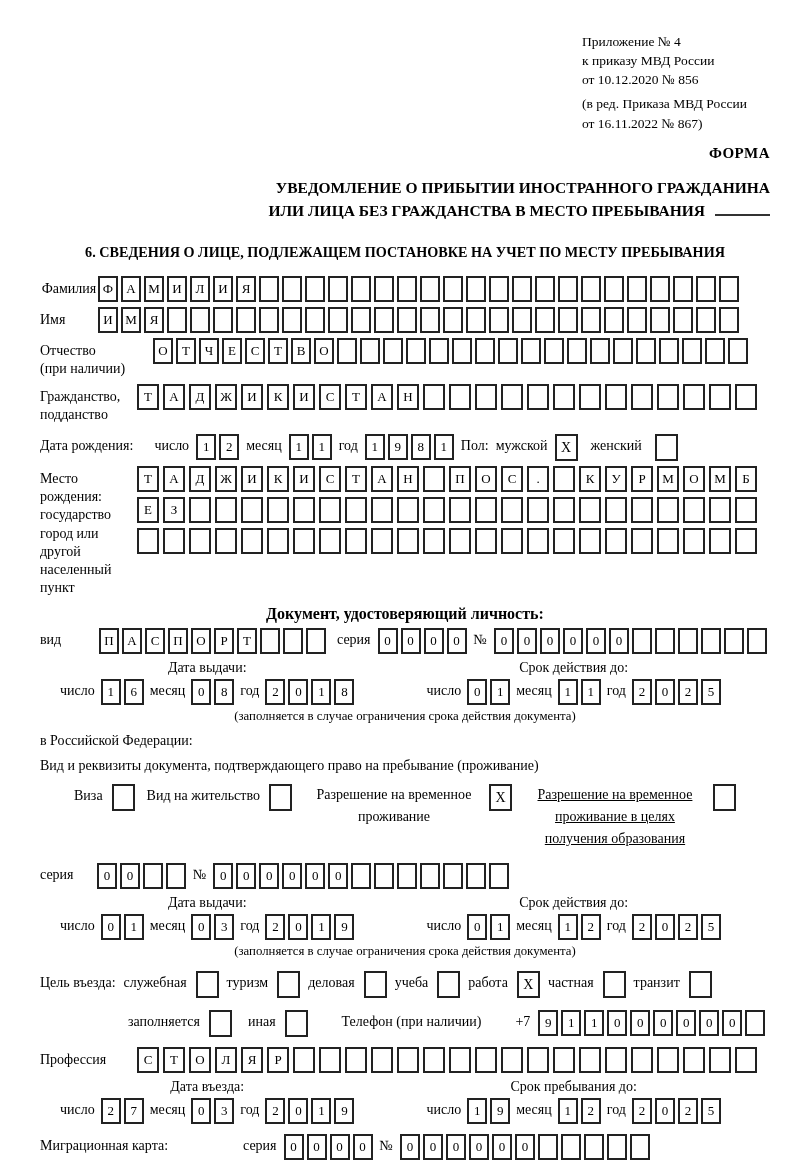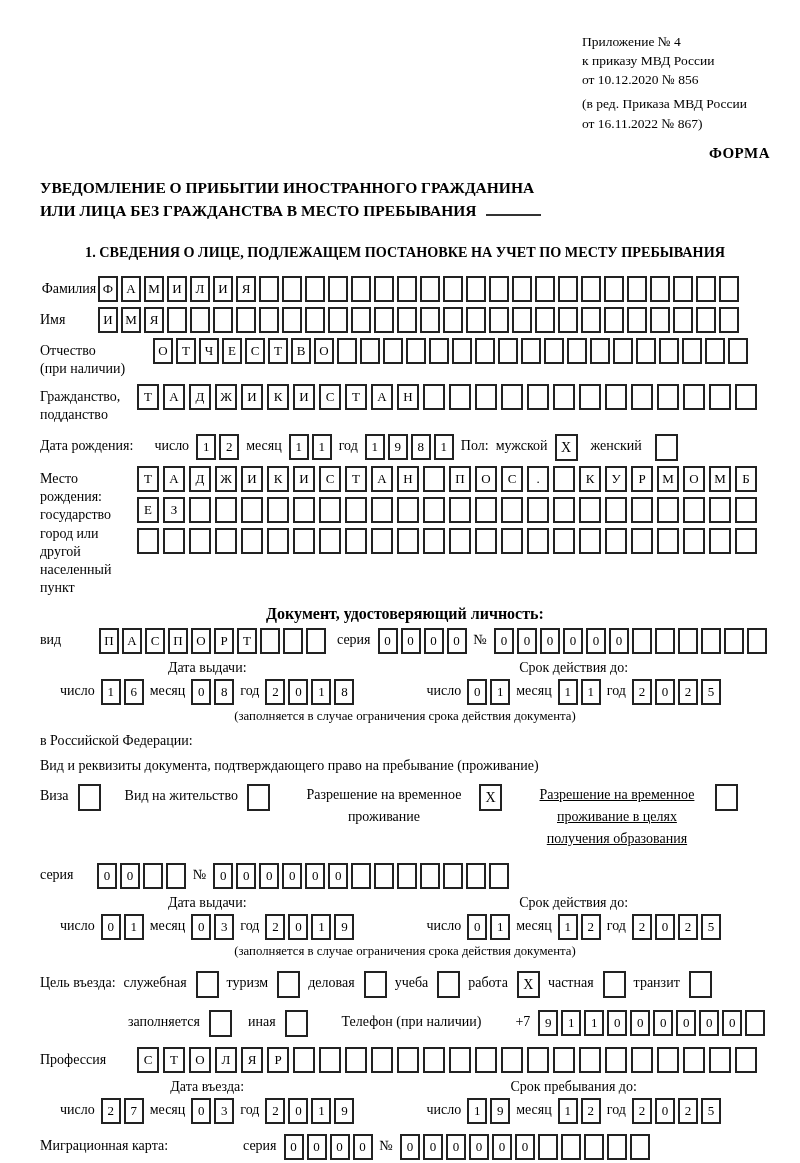--- a/index.html
+++ b/index.html
@@ -2,21 +2,21 @@
 <html><head>
 <meta charset="utf-8">
 <style>
   html,body{margin:0;padding:0;background:#fff;}
   body{width:800px;height:1163px;overflow:hidden;box-sizing:border-box;
        padding:32px 30px 0 40px;color:#000;
        font-family:"Liberation Serif","DejaVu Serif",serif;font-size:14px;}
   .hdr{margin-left:auto;width:188px;font-size:13.5px;line-height:1.42;}
   .hdr .ed{margin-top:5px;}
   .forma{text-align:right;font-weight:bold;font-size:15px;margin-top:12px;letter-spacing:.5px;}
-  .title{text-align:left;font-weight:bold;font-size:15.5px;line-height:1.5;margin-top:14px;}
+  .title{text-align:right;font-weight:bold;font-size:15.5px;line-height:1.5;margin-top:14px;}
   .blank{display:inline-block;width:55px;border-bottom:2px solid #333;height:3px;margin-left:10px;}
   .sect{font-weight:bold;font-size:14.2px;text-align:center;margin-top:22px;white-space:nowrap;}
   .frow{display:flex;align-items:flex-start;margin-top:5px;}
   .lab{flex:none;padding-top:4px;line-height:1.3;}
   .cells{display:flex;flex:none;gap:3px;}
   .cell{box-sizing:border-box;flex:none;width:20px;height:26px;border:2px solid #222;
         display:flex;align-items:center;justify-content:center;font-size:13px;}
   .cells.wide .cell{width:22px;}
   .cells.wide{gap:4px;}
   .checkbox{box-sizing:border-box;flex:none;width:23px;height:27px;border:2px solid #222;
@@ -26,21 +26,21 @@
   .stack > .cells{margin-bottom:5px;}
   .doc-head{font-weight:bold;text-align:center;margin-top:8px;font-size:16px;}
   .dates{display:flex;margin-top:6px;}
   .dg{flex:none;}
   .dtitle{text-align:center;margin-bottom:3px;}
   .dline{display:flex;align-items:flex-start;gap:6px;}
   .dg-left{margin-left:20px;}
   .dg-right{margin-left:72px;}
   .note-right{text-align:center;font-size:12.8px;margin-top:4px;}
   .para{margin-top:9px;}
-  .optrow{display:flex;align-items:flex-start;margin-top:10px;gap:18px;}
+  .optrow{display:flex;align-items:flex-start;margin-top:10px;gap:6px;justify-content:center;}
   .opt{display:flex;align-items:flex-start;gap:9px;}
   .ol{padding-top:4px;}
   .olc{text-align:center;line-height:1.55;padding-top:0;}
   .w168{width:172px;}
   .w178{width:178px;text-decoration:underline;}
   .purpose{display:flex;align-items:flex-start;gap:8px;margin-top:12px;}
   .mt14{margin-top:14px;}
   .mt10{margin-top:10px;}
   .mt24{margin-top:15px;text-align:center;}
 </style>
@@ -57,21 +57,21 @@
     <div>от 16.11.2022 № 867)</div>
   </div>
 
   <div class="forma">ФОРМА</div>
 
   <div class="title">
     <div>УВЕДОМЛЕНИЕ О ПРИБЫТИИ ИНОСТРАННОГО ГРАЖДАНИНА</div>
     <div><span>ИЛИ ЛИЦА БЕЗ ГРАЖДАНСТВА В МЕСТО ПРЕБЫВАНИЯ</span><span class="blank"></span></div>
   </div>
 
-  <div class="sect">1. СВЕДЕНИЯ О ЛИЦЕ, ПОДЛЕЖАЩЕМ ПОСТАНОВКЕ НА УЧЕТ ПО МЕСТУ ПРЕБЫВАНИЯ</div>
+  <div class="sect">6. СВЕДЕНИЯ О ЛИЦЕ, ПОДЛЕЖАЩЕМ ПОСТАНОВКЕ НА УЧЕТ ПО МЕСТУ ПРЕБЫВАНИЯ</div>
 
   <div class="frow mt24">
     <div class="lab" style="width:58px">Фамилия</div>
     <div class="cells">
         <span class="cell">Ф</span>
         <span class="cell">А</span>
         <span class="cell">М</span>
         <span class="cell">И</span>
         <span class="cell">Л</span>
         <span class="cell">И</span>

